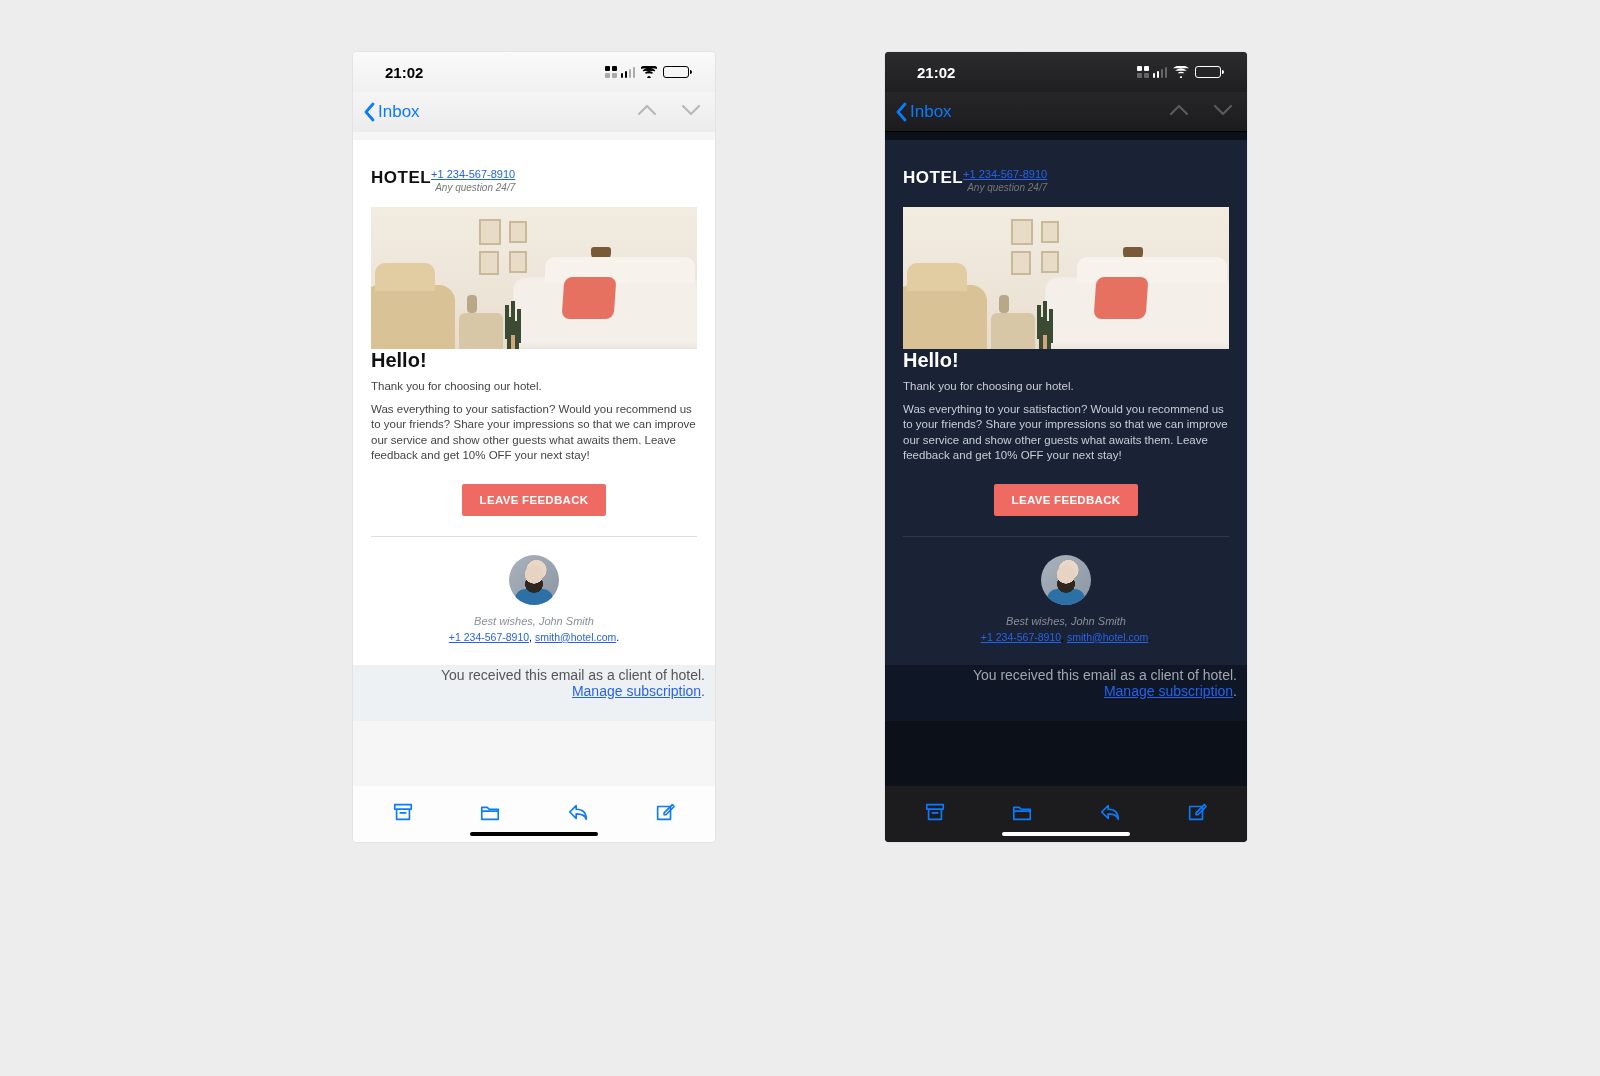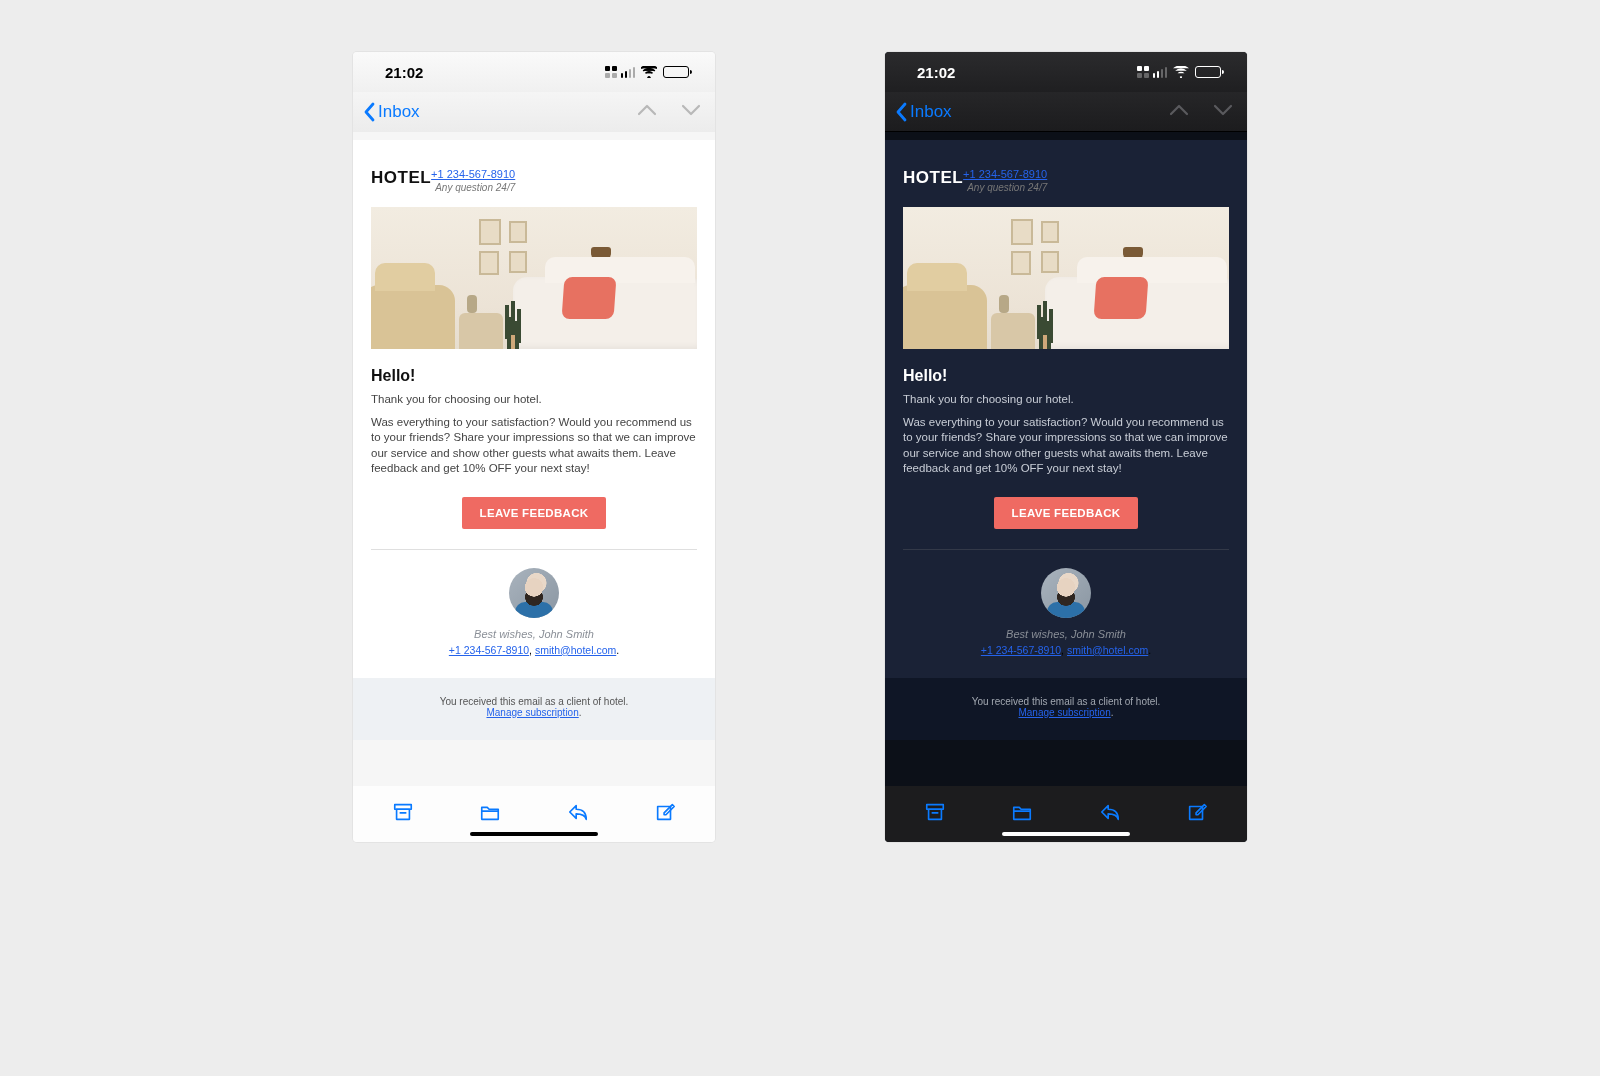--- a/index.html
+++ b/index.html
@@ -85,34 +85,34 @@
   .hero .vase{position:absolute;left:96px;bottom:36px;width:10px;height:18px;background:#b7a887;border-radius:4px;}
   .hero .plant{position:absolute;left:132px;bottom:0;width:20px;height:48px;}
   .hero .plant::before{content:"";position:absolute;bottom:0;left:4px;width:12px;height:14px;background:#cfa87a;border-radius:2px;}
   .hero .plant::after{content:"";position:absolute;bottom:14px;left:8px;width:4px;height:34px;background:#3a4a33;box-shadow:-6px 4px 0 #3a4a33,6px 8px 0 #3a4a33,-4px 16px 0 #3a4a33,4px 20px 0 #3a4a33;}
   .hero .lamp{position:absolute;right:94px;bottom:36px;width:4px;height:52px;background:#4a3826;}
   .hero .lamp::before{content:"";position:absolute;top:-14px;left:-8px;width:20px;height:16px;background:#7a5a36;border-radius:3px 3px 10px 10px;}
   .hero .pic{position:absolute;border:2px solid #c9b998;background:#e8dcc6;}
   .hero .p1{width:22px;height:26px;left:108px;top:12px;} .hero .p2{width:18px;height:22px;left:138px;top:14px;}
   .hero .p3{width:20px;height:24px;left:108px;top:44px;} .hero .p4{width:18px;height:22px;left:138px;top:44px;}
 
-  .greeting{font-weight:700;font-size:16px;margin-top:18px;}
+  .greeting{font-weight:700;font-size:20px;}
   .light .greeting{color:#111;} .dark .greeting{color:#fff;}
   .bodytext{font-size:11.5px;line-height:1.35;margin-top:7px;}
   .light .bodytext{color:#444;} .dark .bodytext{color:#c8cdd6;}
   .cta{display:block;margin:20px auto 0;background:#ef6a62;color:#fff;font-weight:700;font-size:11.5px;letter-spacing:.3px;border:none;padding:10px 18px;border-radius:2px;}
   .divider{border:none;border-top:1px solid rgba(128,128,128,.25);margin:20px 0 18px;}
   .avatar{width:50px;height:50px;border-radius:50%;margin:0 auto;display:block;background:radial-gradient(circle at 55% 30%,#e9d8c8 0 22%,transparent 23%),radial-gradient(circle at 50% 62%,#2a2a2a 0 16%,transparent 17%),linear-gradient(135deg,#a9b3bd,#8a96a2);position:relative;overflow:hidden;}
   .avatar::after{content:"";position:absolute;left:10px;top:8px;width:30px;height:30px;border-radius:50%;background:radial-gradient(circle at 50% 38%,#e7d3c1 0 38%,transparent 39%),radial-gradient(circle at 50% 70%,#2f2620 0 34%,transparent 35%);}
   .avatar::before{content:"";position:absolute;bottom:-6px;left:6px;width:38px;height:22px;background:#2c70a8;border-radius:10px 10px 0 0;}
   .signature{text-align:center;font-style:italic;font-size:11px;margin-top:10px;color:#8a8f97;}
   .contacts{text-align:center;font-size:10.5px;margin-top:4px;}
   .contacts a{color:#2563eb;text-decoration:underline;}
 
-  .mailfoot{ text-align:center; font-size:10px; padding:18px 10px 22px;}
+  .mailfoot{ text-align:right; font-size:14px; padding:2px 10px 22px;}
   .light .mailfoot{ background:#eef1f4; color:#555;}
   .dark  .mailfoot{ background:#0f1626; color:#a1a7b0;}
   .mailfoot a{ color:#2563eb; text-decoration:underline;}
 
   .light .mailscroll{ background:#f6f6f6;}
   .dark  .mailscroll{ background:#0c1018;}
   .gap{height:8px;}
   .light .gap{background:#f6f6f6;} .dark .gap{background:#0c1018;}
 
   

